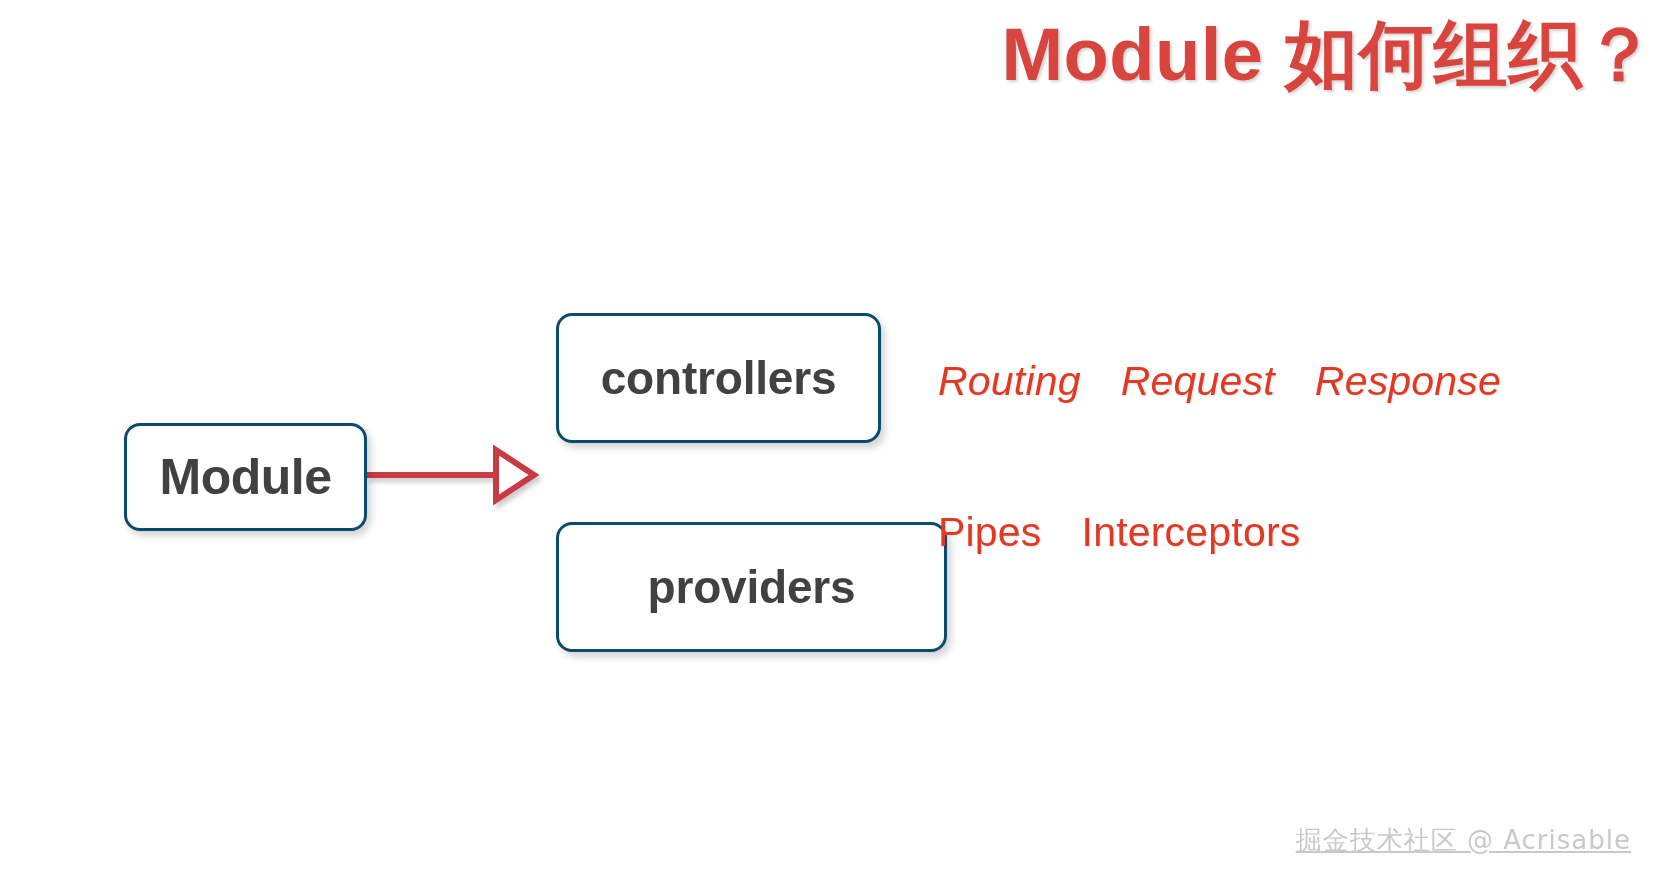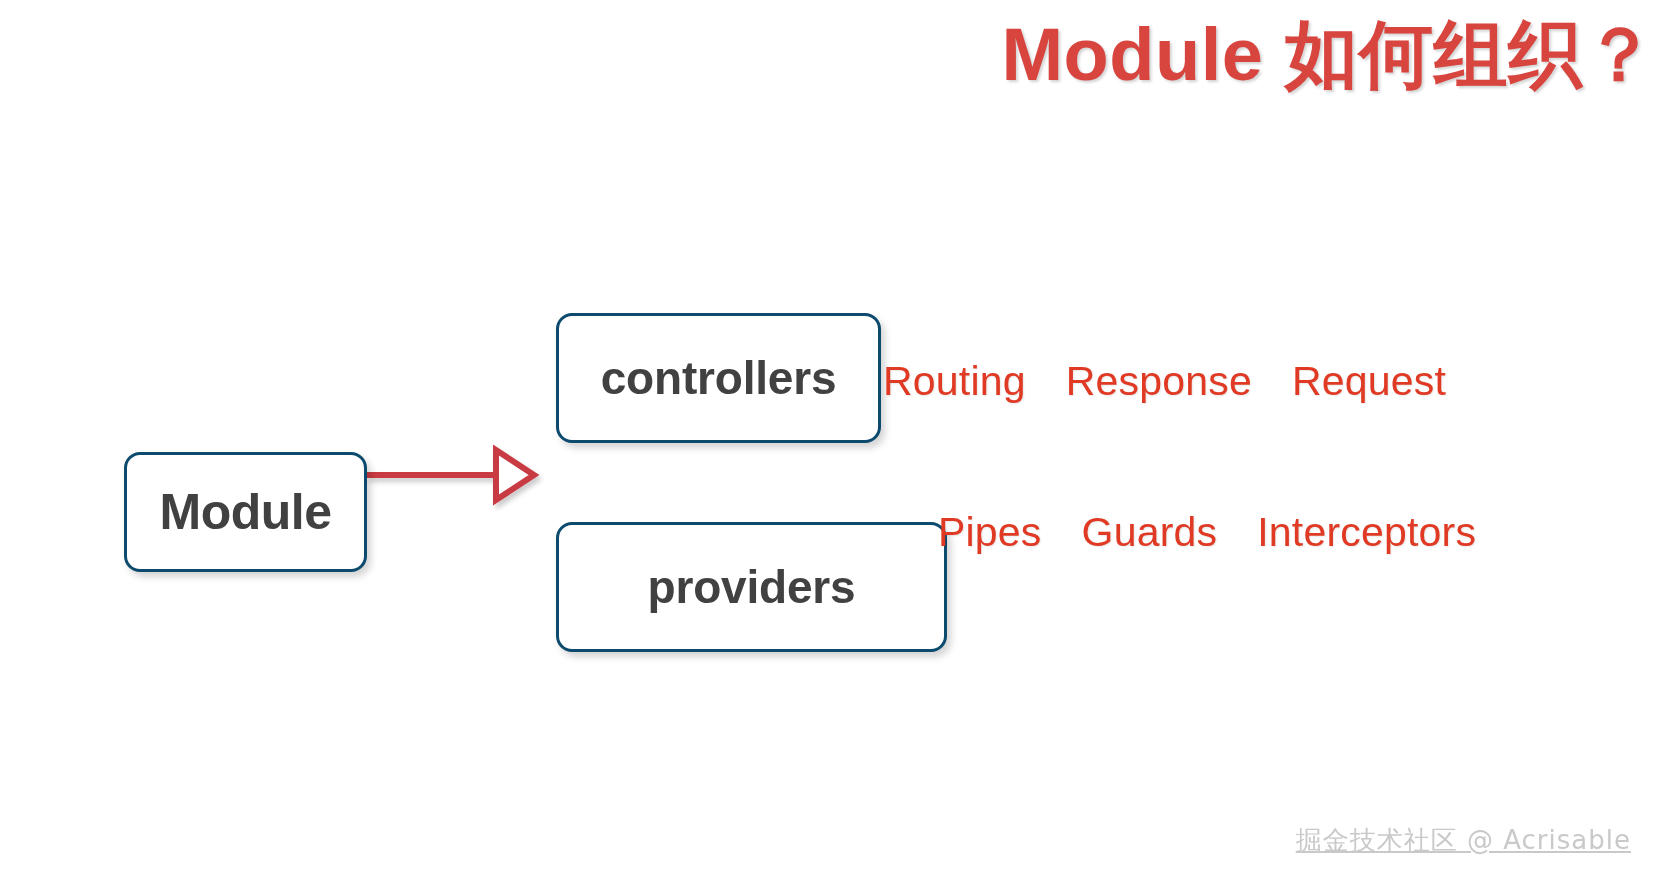--- a/index.html
+++ b/index.html
@@ -58,23 +58,22 @@
     font-weight: 700;
     color: #414141;
     letter-spacing: -0.2px;
     white-space: nowrap;
   }
 
   .node-module {
     left: 124px;
     top: 423px;
     width: 243px;
-    height: 120px;
+    height: 108px;
     justify-content: center;
-    margin-top: 29px;
   }
   .node-module .node-label {
     font-size: 50px;
     letter-spacing: -0.5px;
   }
 
   .node-controllers {
     left: 556px;
     top: 313px;
     width: 325px;
@@ -109,21 +108,21 @@
     color: #E03A24;
     font-size: 41px;
     font-weight: 400;
     letter-spacing: 0.2px;
     text-shadow: 1px 1px 2px rgba(0,0,0,0.10);
   }
   .annot-row .annot-item + .annot-item {
     margin-left: 40px;
   }
 
-  .annot-controllers { left: 883px; top: 358px; }
+  .annot-controllers { left: 938px; top: 358px; font-style: italic; }
   .annot-providers-1 { left: 938px; top: 509px; }
   .annot-providers-2 { left: 938px; top: 620px; }
 
   
   .watermark {
     position: absolute;
     right: 22px;
     bottom: 16px;
     font-size: 26px;
     color: #C9C9C9;
@@ -159,26 +158,25 @@
   <div class="node node-controllers">
     <span class="node-label">controllers</span>
   </div>
 
   <div class="node node-providers">
     <span class="node-label">providers</span>
   </div>
 
   <div class="annot-row annot-controllers">
     <span class="annot-item">Routing</span>
+    <span class="annot-item">Request</span>
     <span class="annot-item">Response</span>
-    <span class="annot-item">Request</span>
   </div>
 
   <div class="annot-row annot-providers-1">
     <span class="annot-item">Pipes</span>
-    <span class="annot-item">Guards</span>
     <span class="annot-item">Interceptors</span>
   </div>
 
 
 </div>
 
 <div class="watermark">掘金技术社区 @ Acrisable</div>
 
 </body></html>

